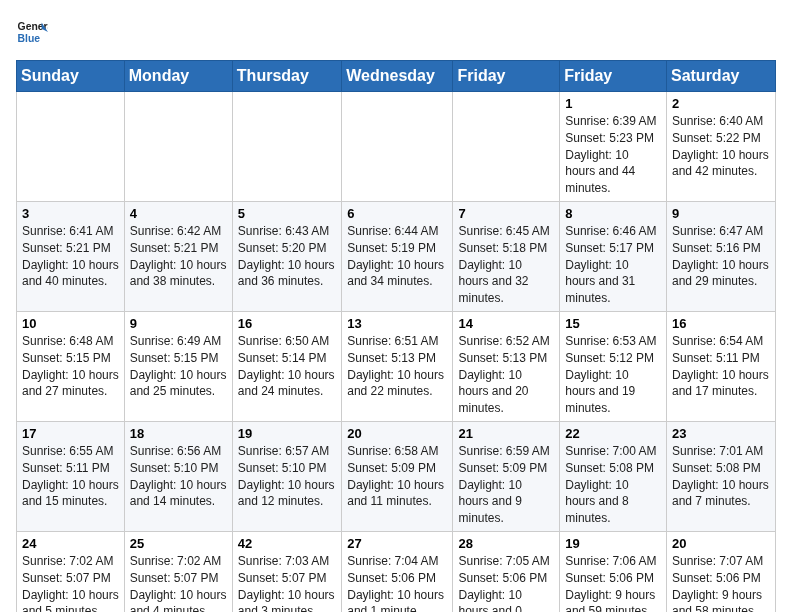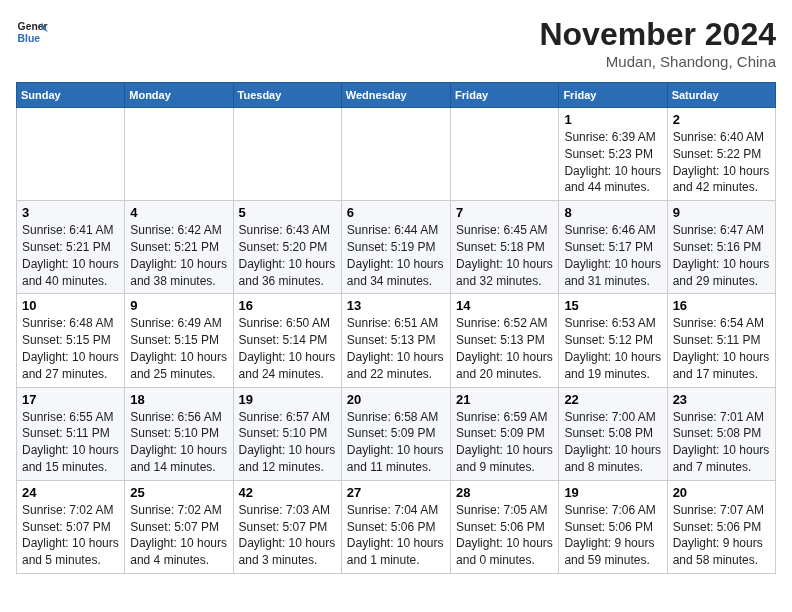--- a/index.html
+++ b/index.html
@@ -41,21 +41,21 @@
       width: 100%;
       border-collapse: collapse;
       font-size: 11px;
     }
     .calendar thead th {
       background: #2a6db5;
       color: #fff;
       padding: 6px 4px;
       text-align: left;
       font-weight: bold;
-      font-size: 11px;
+      font-size: 16px;
       border: 1px solid #1e5a9a;
     }
     .calendar tbody td {
       border: 1px solid #ccc;
       vertical-align: top;
       padding: 4px 5px;
       width: 113px;
       min-height: 80px;
       background: #fff;
     }
@@ -82,32 +82,28 @@
 
 <div class="header">
   <div class="logo">
     <svg class="logo-icon" viewBox="0 0 40 40">
 
       <text x="2" y="18" font-size="13" font-weight="bold" fill="#222" font-family="Arial">General</text>
       <text x="2" y="32" font-size="13" font-weight="bold" fill="#2a6db5" font-family="Arial">Blue</text>
       <polygon points="32,8 40,20 32,16" fill="#2a6db5"></polygon>
     </svg>
   </div>
-  <div class="title-block">
-    <div class="month-title">November 2024</div>
-    <div class="subtitle">Mudan, Shandong, China</div>
-  </div>
 </div>
 
 <table class="calendar">
   <thead>
     <tr>
     <th>Sunday</th>
         <th>Monday</th>
-        <th>Tuesday</th>
+        <th>Thursday</th>
         <th>Wednesday</th>
         <th>Friday</th>
         <th>Friday</th>
         <th>Saturday</th>
       </tr>
   </thead>
   <tbody>
   <tr>
         <td class="empty"></td>
         <td class="empty"></td>

